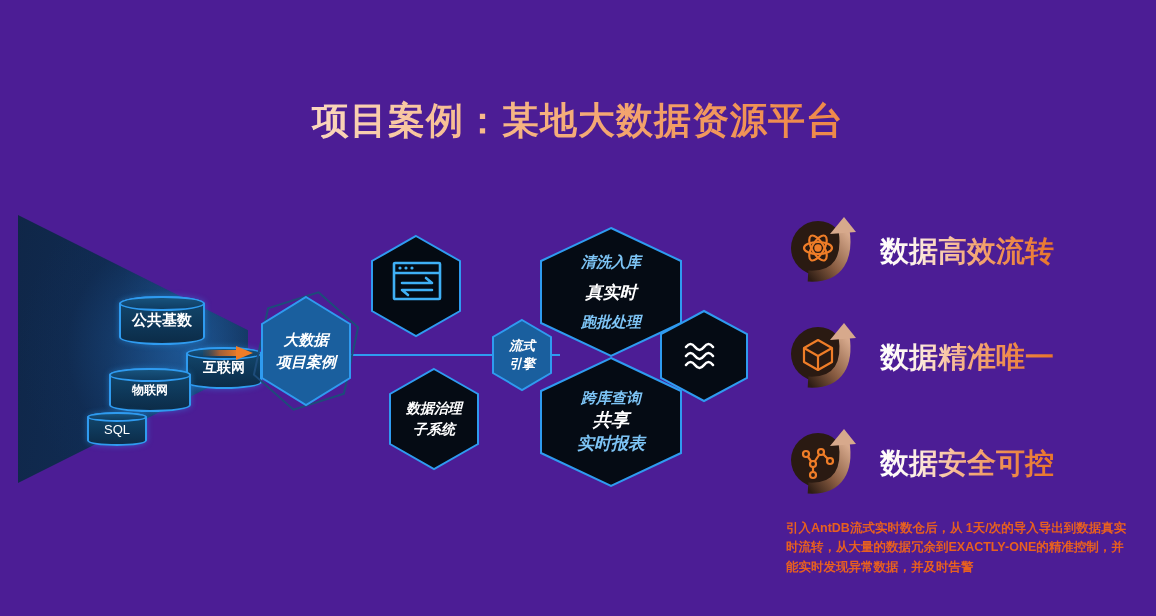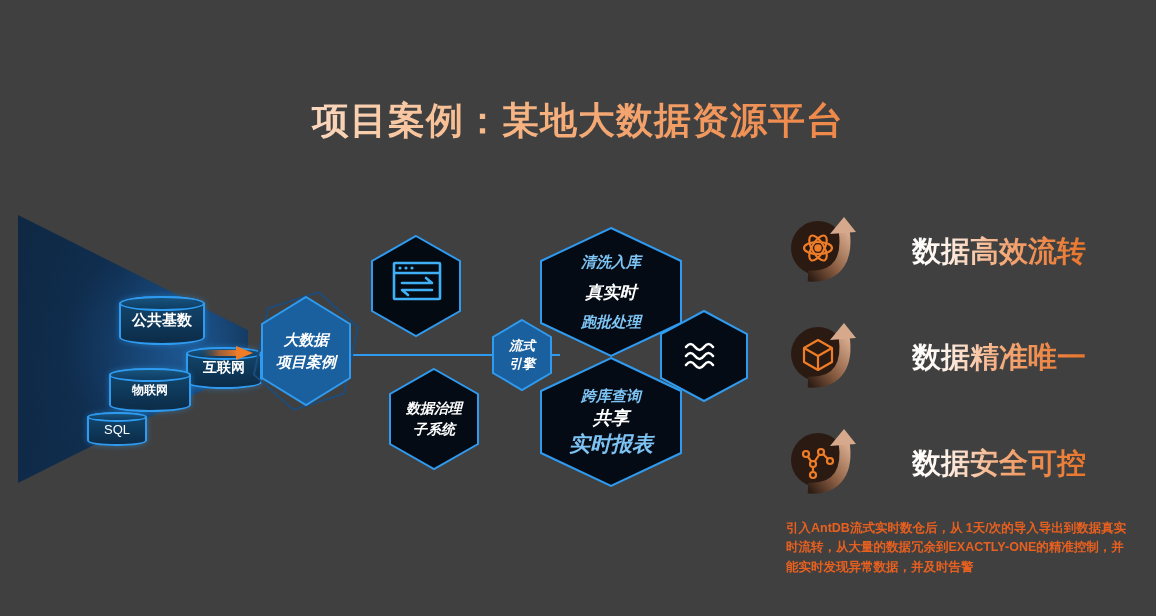--- a/index.html
+++ b/index.html
@@ -1,21 +1,21 @@
 <!DOCTYPE html>
 <html><head>
 <meta charset="utf-8">
 <style>
   html,body{margin:0;padding:0;background:#000;}
   body{
     width:1156px;height:616px;overflow:hidden;position:relative;
     font-family:"Liberation Sans","DejaVu Sans",sans-serif;
     background:#000;
   }
-  .stage{position:absolute;inset:0;background:#404040;}
+  .stage{position:absolute;inset:0;background:#4c1d95;}
 
   
   .title{
     position:absolute;left:0;top:96px;width:1156px;text-align:center;
     font-size:37px;font-weight:bold;letter-spacing:1px;
     background:linear-gradient(100deg,#ffffff 0%,#fdf3ec 14%,#f7b98a 42%,#ef8c4e 68%,#e8742a 100%);
     -webkit-background-clip:text;background-clip:text;color:transparent;
     -webkit-text-fill-color:transparent;
     white-space:nowrap;
   }
@@ -74,21 +74,21 @@
   .ht-blue{color:#7dc4f5;font-weight:bold;}
   .ht-white{color:#ffffff;font-weight:bold;}
 
   
   .feature{position:absolute;height:72px;}
   .feature .fico{position:absolute;left:0;top:0;width:76px;height:72px;}
   .feature .ftext{
     position:absolute;left:92px;top:50%;transform:translateY(-50%);
     font-size:29px;font-weight:bold;white-space:nowrap;
     background:linear-gradient(92deg,#ffffff 0%,#fdf4ed 18%,#f6b185 48%,#ee8b4c 74%,#e8742a 100%);
-    -webkit-background-clip:text;background-clip:text;color:transparent;margin-left:32px;
+    -webkit-background-clip:text;background-clip:text;color:transparent;
     -webkit-text-fill-color:transparent;
   }
   #feature-0{left:788px;top:216px;}
   #feature-1{left:788px;top:322px;}
   #feature-2{left:788px;top:428px;}
 
   
   .footer-note{
     position:absolute;left:786px;top:519px;width:348px;
     color:#e8601f;font-size:12.5px;font-weight:bold;line-height:1.55;
@@ -202,21 +202,21 @@
     </div>
   </div>
 
   <div class="hex" id="hex-share" style="left:538px;top:356px;width:146px;height:132px;">
     <svg width="146" height="132" viewBox="0 0 146 132">
       <polygon points="73,2 143,35 143,97 73,130 3,97 3,35" fill="#050b14" stroke="#2f9bf0" stroke-width="2"></polygon>
     </svg>
     <div class="hex-text" style="">
       <div class="ht-blue" style="font-size:15px;">跨库查询</div>
       <div class="ht-white" style="font-size:18px;">共享</div>
-      <div class="ht-blue" style="font-size:21px;">实时报表</div>
+      <div class="ht-blue" style="font-size:17px;">实时报表</div>
     </div>
   </div>
 
   <div class="hex" id="hex-wave" style="left:658px;top:309px;width:92px;height:94px;">
     <svg width="92" height="94" viewBox="0 0 92 94">
       <polygon points="46,2 89,25 89,69 46,92 3,69 3,25" fill="#050b14" stroke="#2f9bf0" stroke-width="2"></polygon>
       <g stroke="#ffffff" stroke-width="2.6" fill="none" stroke-linecap="round">
         <path d="M28 38 q4.5 -6 9 0 t9 0 t9 0"></path>
         <path d="M28 47 q4.5 -6 9 0 t9 0 t9 0"></path>
         <path d="M28 56 q4.5 -6 9 0 t9 0 t9 0"></path>

